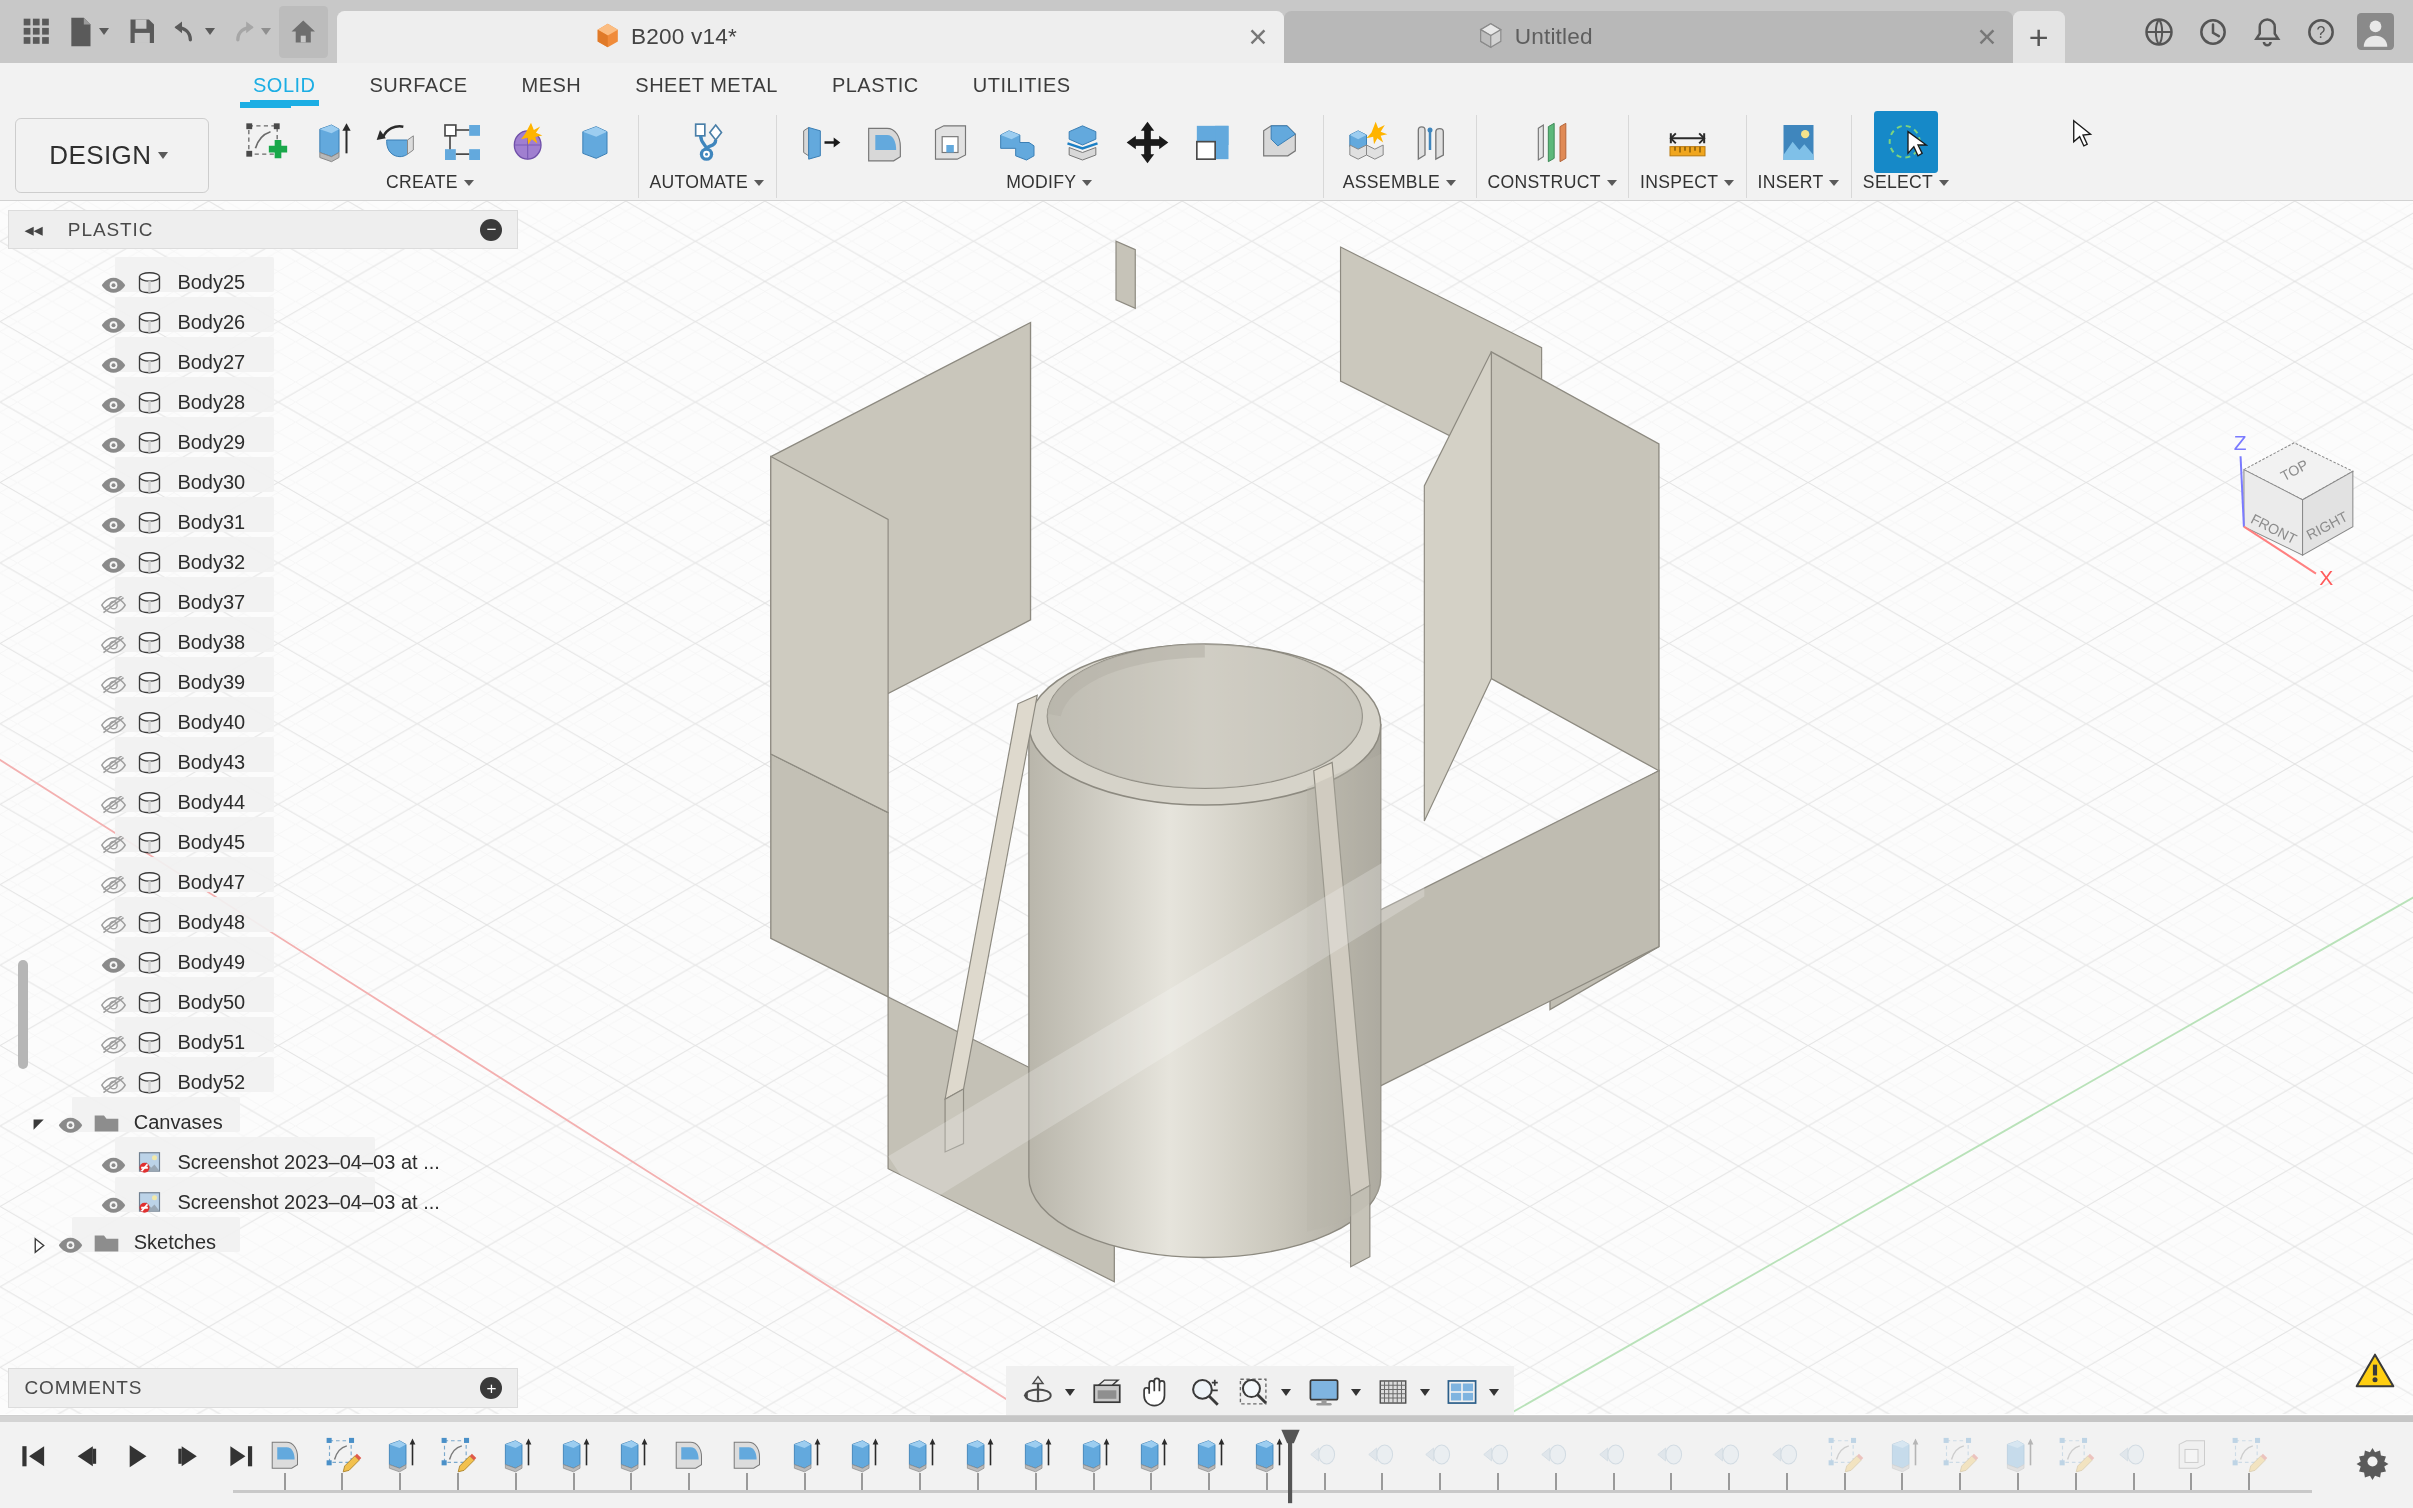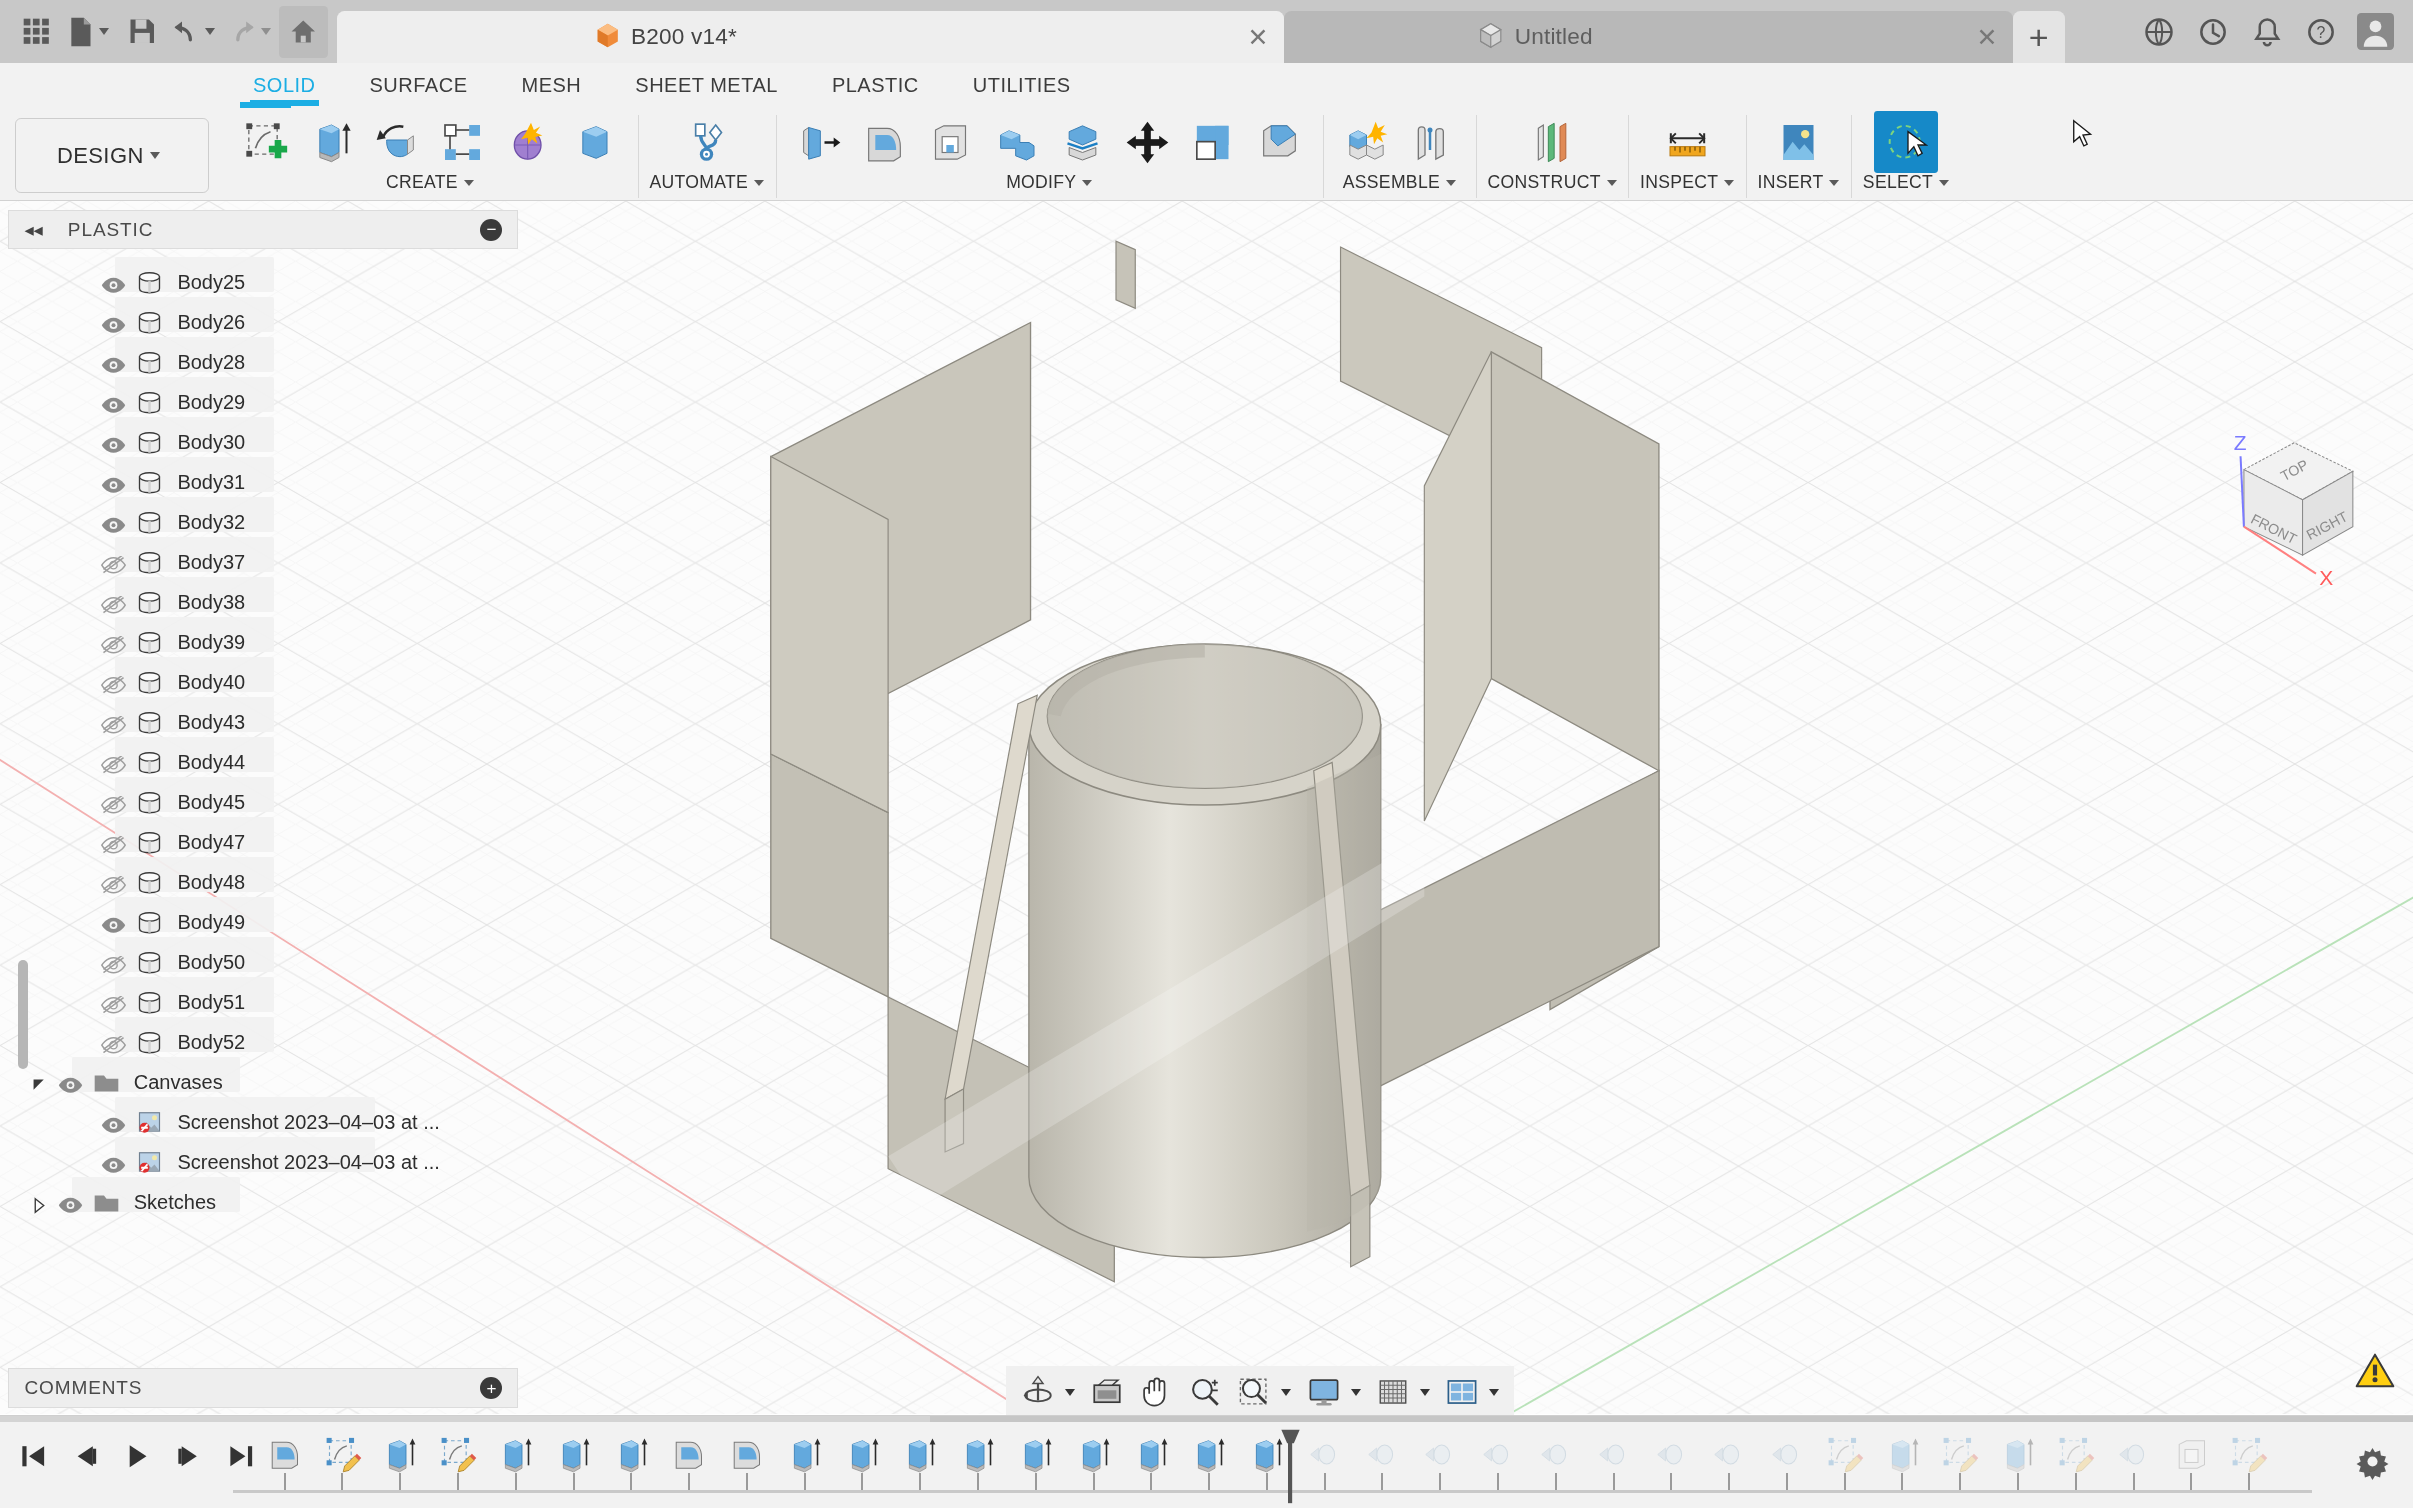--- a/index.html
+++ b/index.html
@@ -41,21 +41,21 @@
   .ribtabs { position:absolute; top:0; left:226px; height:44px; display:flex; align-items:center; gap:0; }
   .ribtab { padding:0 27px; height:44px; display:flex; align-items:center; position:relative;
     font-size:20px; color:#3c3c3c; letter-spacing:0.5px; }
   .ribtab.sel { color:#1caee4; }
   .ribtab.sel::after { content:""; position:absolute; bottom:0.8px; left:23.5px; right:23.5px;
     height:5.9px; background:#1caee4; }
 
   .designbox { position:absolute; top:55px; left:15px; width:194px; height:75px;
     border:0.8px solid #cdcdcd; border-radius:5.9px; background:#f2f2f2;
     display:flex; align-items:center; justify-content:center; gap:6.7px; }
-  .designbox .dl { font-size:22px; color:#2f2f2f; letter-spacing:0.4px; }
+  .designbox .dl { font-size:26px; color:#2f2f2f; letter-spacing:0.4px; }
 
   .groups { position:absolute; top:47px; left:222px; height:91px; display:flex; align-items:flex-start; }
   .grp { display:flex; flex-direction:column; align-items:center; height:91px;
     padding:0 11.7px; position:relative; }
   .grp + .grp::before { content:""; position:absolute; left:0; top:5px; bottom:3.4px; width:0.8px; background:#d8d8d8; }
   .grow { display:flex; align-items:center; gap:1.7px; height:64px; }
   .tool { width:64px; height:62px; display:flex; align-items:center; justify-content:center;
     border-radius:3.4px; position:relative; }
   .tool.selhl { background:#1689c8; }
   .grplabel { font-size:17.6px; color:#333; letter-spacing:0.3px; display:flex; align-items:center; gap:5.9px;
@@ -658,20 +658,39 @@
               <circle cx="16" cy="11" r="2.4" fill="#8a8a8a"></circle>
             </svg>
           </span>
           <span class="nicon">
             <svg width="25" height="23.5" viewBox="0 0 30 28">
               <path d="M3 7v14c0 3 5 5 12 5s12-2 12-5V7z" fill="#ededed" stroke="#3a3a3a" stroke-width="1.6"></path>
               <ellipse cx="15" cy="7" rx="12" ry="5" fill="#fbfbfb" stroke="#3a3a3a" stroke-width="1.6"></ellipse>
               <path d="M15 12v14" stroke="#d0d0d0" stroke-width="3"></path>
             </svg>
           </span>
+          <span class="nlabel">Body27</span>
+        </div>
+        <div class="brow">
+          <div class="rowbg" style="left: 107px; width: 159px;"></div>
+          <span class="expander" style="margin-left: 62px;"></span>
+          <span class="eye">
+            <svg width="27" height="18.4" viewBox="0 0 32 22">
+              <path d="M16 2C7 2 2 11 2 11s5 9 14 9 14-9 14-9-5-9-14-9z" fill="#8a8a8a"></path>
+              <circle cx="16" cy="11" r="4.6" fill="#f4f4f4"></circle>
+              <circle cx="16" cy="11" r="2.4" fill="#8a8a8a"></circle>
+            </svg>
+          </span>
+          <span class="nicon">
+            <svg width="25" height="23.5" viewBox="0 0 30 28">
+              <path d="M3 7v14c0 3 5 5 12 5s12-2 12-5V7z" fill="#ededed" stroke="#3a3a3a" stroke-width="1.6"></path>
+              <ellipse cx="15" cy="7" rx="12" ry="5" fill="#fbfbfb" stroke="#3a3a3a" stroke-width="1.6"></ellipse>
+              <path d="M15 12v14" stroke="#d0d0d0" stroke-width="3"></path>
+            </svg>
+          </span>
           <span class="nlabel">Body28</span>
         </div>
         <div class="brow">
           <div class="rowbg" style="left: 107px; width: 159px;"></div>
           <span class="expander" style="margin-left: 62px;"></span>
           <span class="eye">
             <svg width="27" height="18.4" viewBox="0 0 32 22">
               <path d="M16 2C7 2 2 11 2 11s5 9 14 9 14-9 14-9-5-9-14-9z" fill="#8a8a8a"></path>
               <circle cx="16" cy="11" r="4.6" fill="#f4f4f4"></circle>
               <circle cx="16" cy="11" r="2.4" fill="#8a8a8a"></circle>

